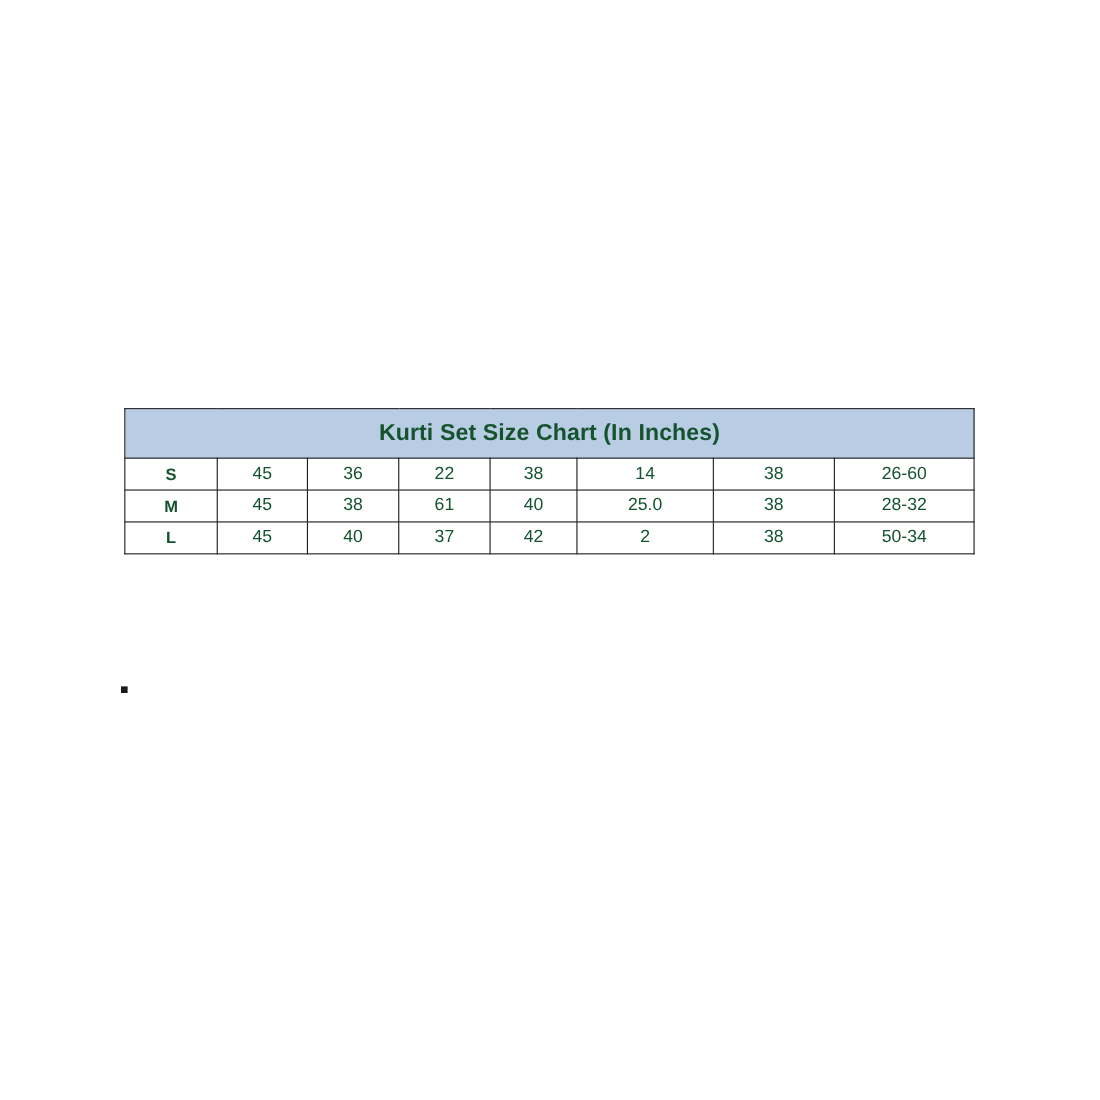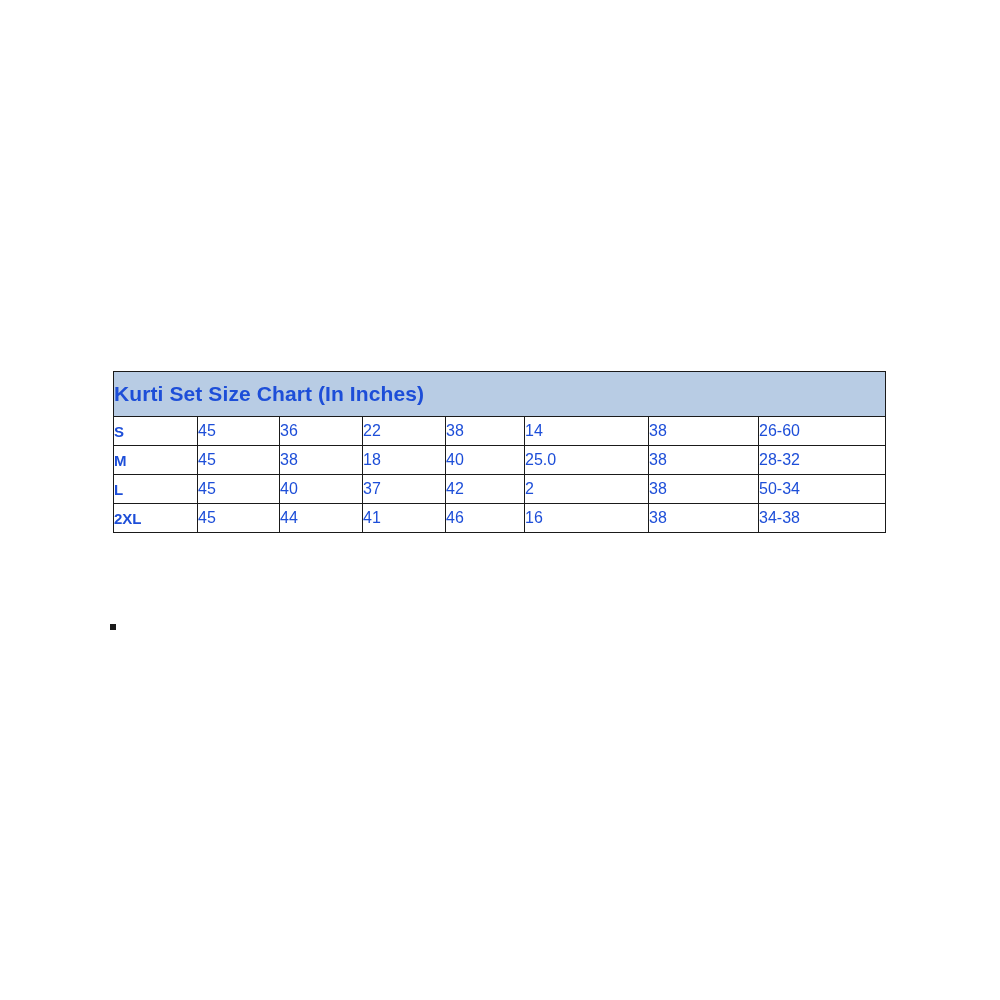--- a/index.html
+++ b/index.html
@@ -30,22 +30,23 @@
   table.size-chart {
     border-collapse: collapse;
     table-layout: fixed;
     width: 100%;
     border: 1px solid #1a1a1a;
   }
 
   table.size-chart td,
   table.size-chart th {
     border: 1px solid #1a1a1a;
+    text-align: center;
     vertical-align: middle;
-    color: #1d4ed8;
+    color: #14532d;
     padding: 0;
   }
 
   
   tr.title-row td {
     background: #b8cce4;
     font-size: 21px;
     font-weight: bold;
     height: 44px;
     letter-spacing: 0.1px;
@@ -123,49 +124,39 @@
           <td>38</td>
           <td>14</td>
           <td>38</td>
           <td>26-60</td>
         </tr>
 
         <tr class="data-row">
           <td class="size-cell">M</td>
           <td>45</td>
           <td>38</td>
-          <td>18</td>
+          <td>61</td>
           <td>40</td>
           <td>25.0</td>
           <td>38</td>
           <td>28-32</td>
         </tr>
 
         <tr class="data-row">
           <td class="size-cell">L</td>
           <td>45</td>
           <td>40</td>
           <td>37</td>
           <td>42</td>
           <td>2</td>
           <td>38</td>
           <td>50-34</td>
         </tr>
 
 
-        <tr class="data-row">
-          <td class="size-cell">2XL</td>
-          <td>45</td>
-          <td>44</td>
-          <td>41</td>
-          <td>46</td>
-          <td>16</td>
-          <td>38</td>
-          <td>34-38</td>
-        </tr>
 
       </tbody>
     </table>
   </div>
 
   <div class="tick-mark"></div>
 
 </div>
 
 </body></html>

